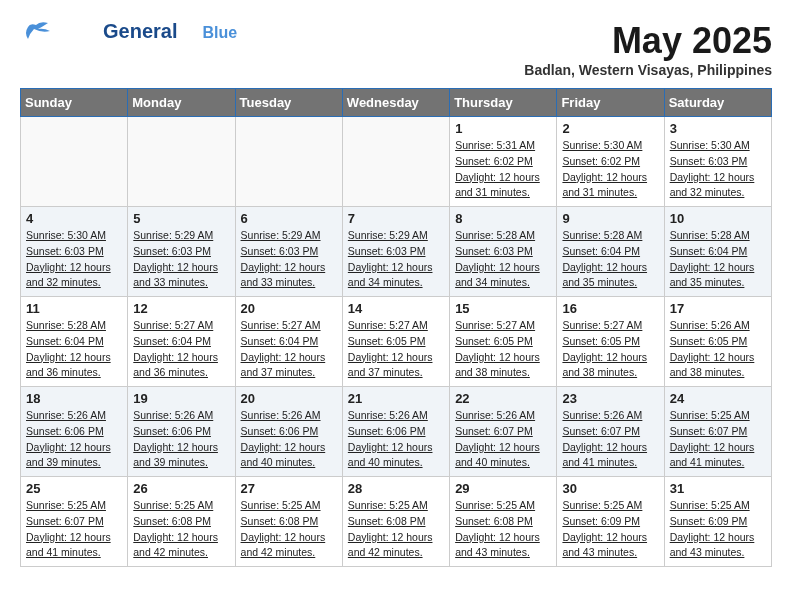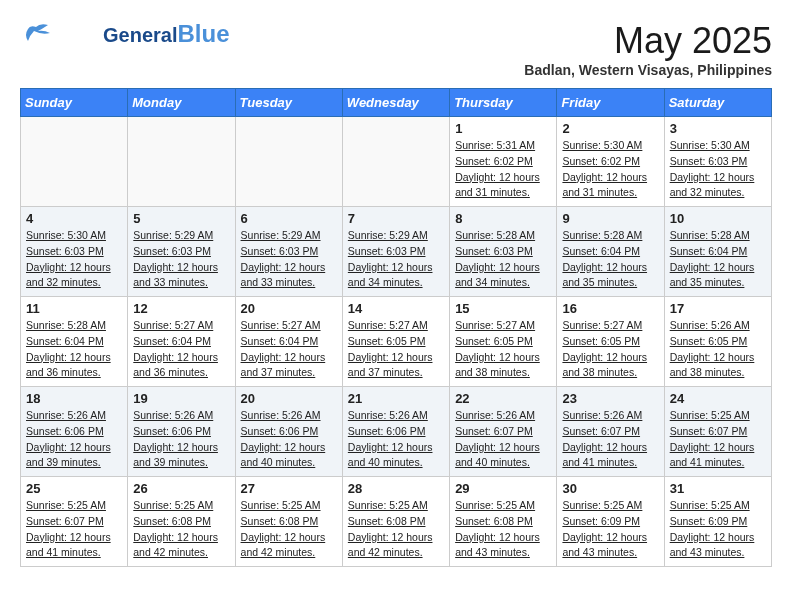--- a/index.html
+++ b/index.html
@@ -24,43 +24,42 @@
     .logo-line {
       display: flex;
       align-items: center;
       gap: 4px;
     }
     .title-block {
       text-align: right;
     }
     .month-title {
       font-size: 36px;
-      font-weight: normal;
+      font-weight: bold;
       color: #1a1a1a;
     }
     .location {
       font-size: 14px;
       color: #333;
       font-weight: bold;
       margin-left: 37px;
     }
     table {
       width: 100%;
       border-collapse: collapse;
       table-layout: fixed;
     }
     thead th {
-      background-color: #3b82f6;
+      background-color: #737373;
       color: #fff;
       font-size: 13px;
       font-weight: bold;
       padding: 6px 4px;
       text-align: left;
       border: 1px solid #2a6db5;
-      font-style: italic;
     }
     tbody td {
       border: 1px solid #ccc;
       vertical-align: top;
       padding: 4px 5px;
       font-size: 10.5px;
       color: #222;
       height: 90px;
       background: #fff;
     }
@@ -84,21 +83,21 @@
 </head>
 <body>
 
 <div class="header">
   <div class="logo">
     <div class="logo-line">
       <svg width="32" height="22" viewBox="0 0 32 22">
         <path d="M16 4 Q20 0 28 2 Q22 6 18 8 Q24 7 30 10 Q22 12 14 8 Q10 12 8 18 Q4 12 8 6 Q10 2 16 4Z" fill="#4a90d9"></path>
       </svg>
       <div>
-        <span style="color:#1a4a8a;font-size:20px;font-weight:bold;margin-left:47px;">General</span><span style="color:#4a90d9;font-size:24px;font-weight:bold;">Blue</span>
+        <span style="color:#1a4a8a;font-size:20px;font-weight:bold;margin-left:47px;">General</span><span style="color:#4a90d9;font-size:16px;font-weight:bold;padding-left:25px;">Blue</span>
       </div>
     </div>
   </div>
   <div class="title-block">
     <div class="month-title">May 2025</div>
     <div class="location">Badlan, Western Visayas, Philippines</div>
   </div>
 </div>
 
 <table>

